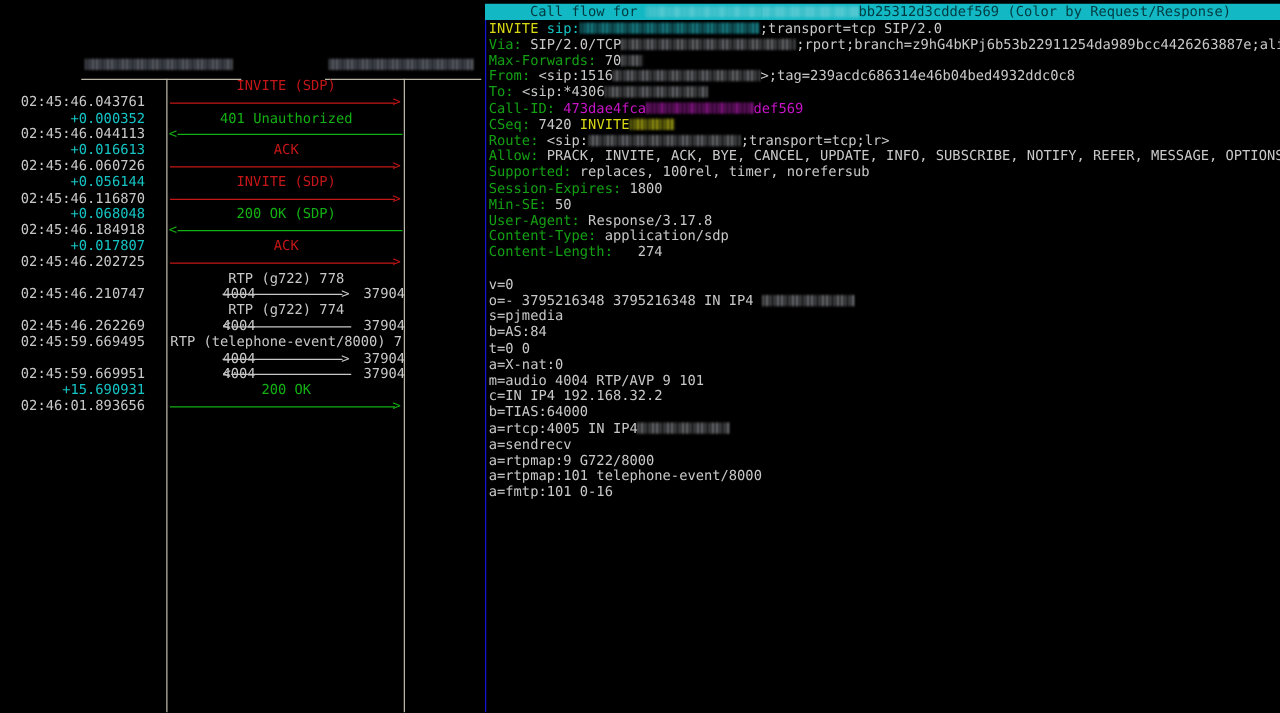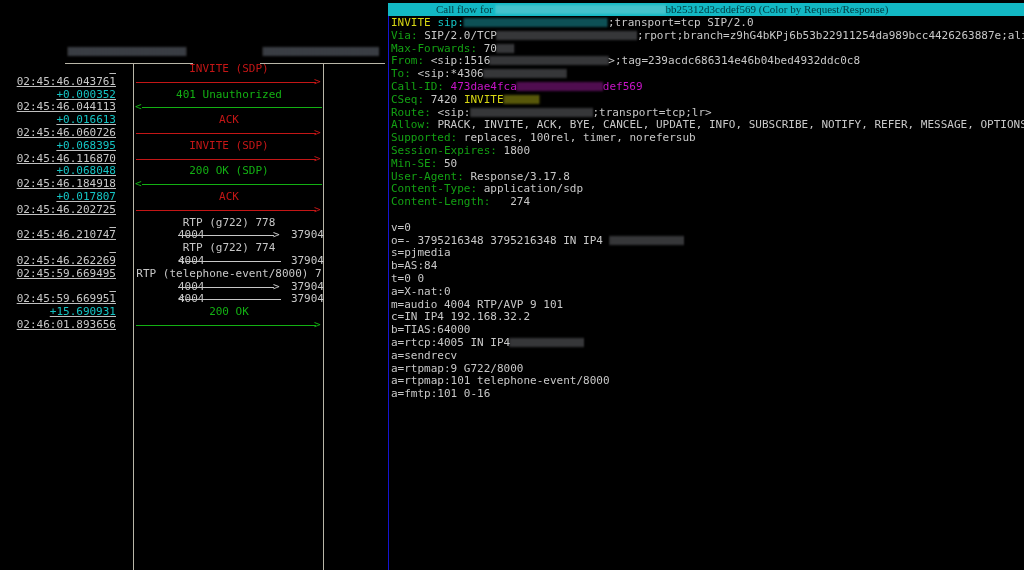--- a/index.html
+++ b/index.html
@@ -35,22 +35,21 @@
     background: #12b8c4;
     color: #003a40;
     font-size: 11px;
     line-height: 13px;
     white-space: nowrap;
     letter-spacing: 0px;
     overflow: hidden;
   }
   .titlebar .tb-inner {
     display: inline-block;
-    padding-left: 48px;
-    font-family: Liberation Serif, serif;
+    padding-left: 36px;
   }
   .blur-lite {
     display: inline-block;
     vertical-align: baseline;
     background: repeating-linear-gradient(
         90deg,
         rgba(255,255,255,0.42) 0px, rgba(255,255,255,0.42) 1px,
         rgba(120,190,195,0.25) 1px, rgba(120,190,195,0.25) 3px);
     filter: blur(1.1px);
     height: 9px;
@@ -111,21 +110,20 @@
     width: 1px;
     background: #1414d0;
   }
 
   
   .ts-col {
     position: absolute;
     left: 0;
     top: 47px;
     width: 125px;
-    text-decoration: underline;
   }
   .ts-row {
     height: 12.8px;
     text-align: right;
     padding-right: 9px;
     white-space: nowrap;
     font-size: 11px;
     line-height: 12.8px;
   }
   .ts-abs  { color: #c8c8c8; }
@@ -253,21 +251,21 @@
     <div class="lifeline c1"></div>
     <div class="lifeline c2"></div>
 
     <div class="ts-col">
       <div class="ts-row ts-blank">&nbsp;</div>
       <div class="ts-row ts-abs">02:45:46.043761</div>
       <div class="ts-row ts-rel">+0.000352</div>
       <div class="ts-row ts-abs">02:45:46.044113</div>
       <div class="ts-row ts-rel">+0.016613</div>
       <div class="ts-row ts-abs">02:45:46.060726</div>
-      <div class="ts-row ts-rel">+0.068395</div>
+      <div class="ts-row ts-rel">+0.056144</div>
       <div class="ts-row ts-abs">02:45:46.116870</div>
       <div class="ts-row ts-rel">+0.068048</div>
       <div class="ts-row ts-abs">02:45:46.184918</div>
       <div class="ts-row ts-rel">+0.017807</div>
       <div class="ts-row ts-abs">02:45:46.202725</div>
       <div class="ts-row ts-blank">&nbsp;</div>
       <div class="ts-row ts-abs">02:45:46.210747</div>
       <div class="ts-row ts-blank">&nbsp;</div>
       <div class="ts-row ts-abs">02:45:46.262269</div>
       <div class="ts-row ts-abs">02:45:59.669495</div>

